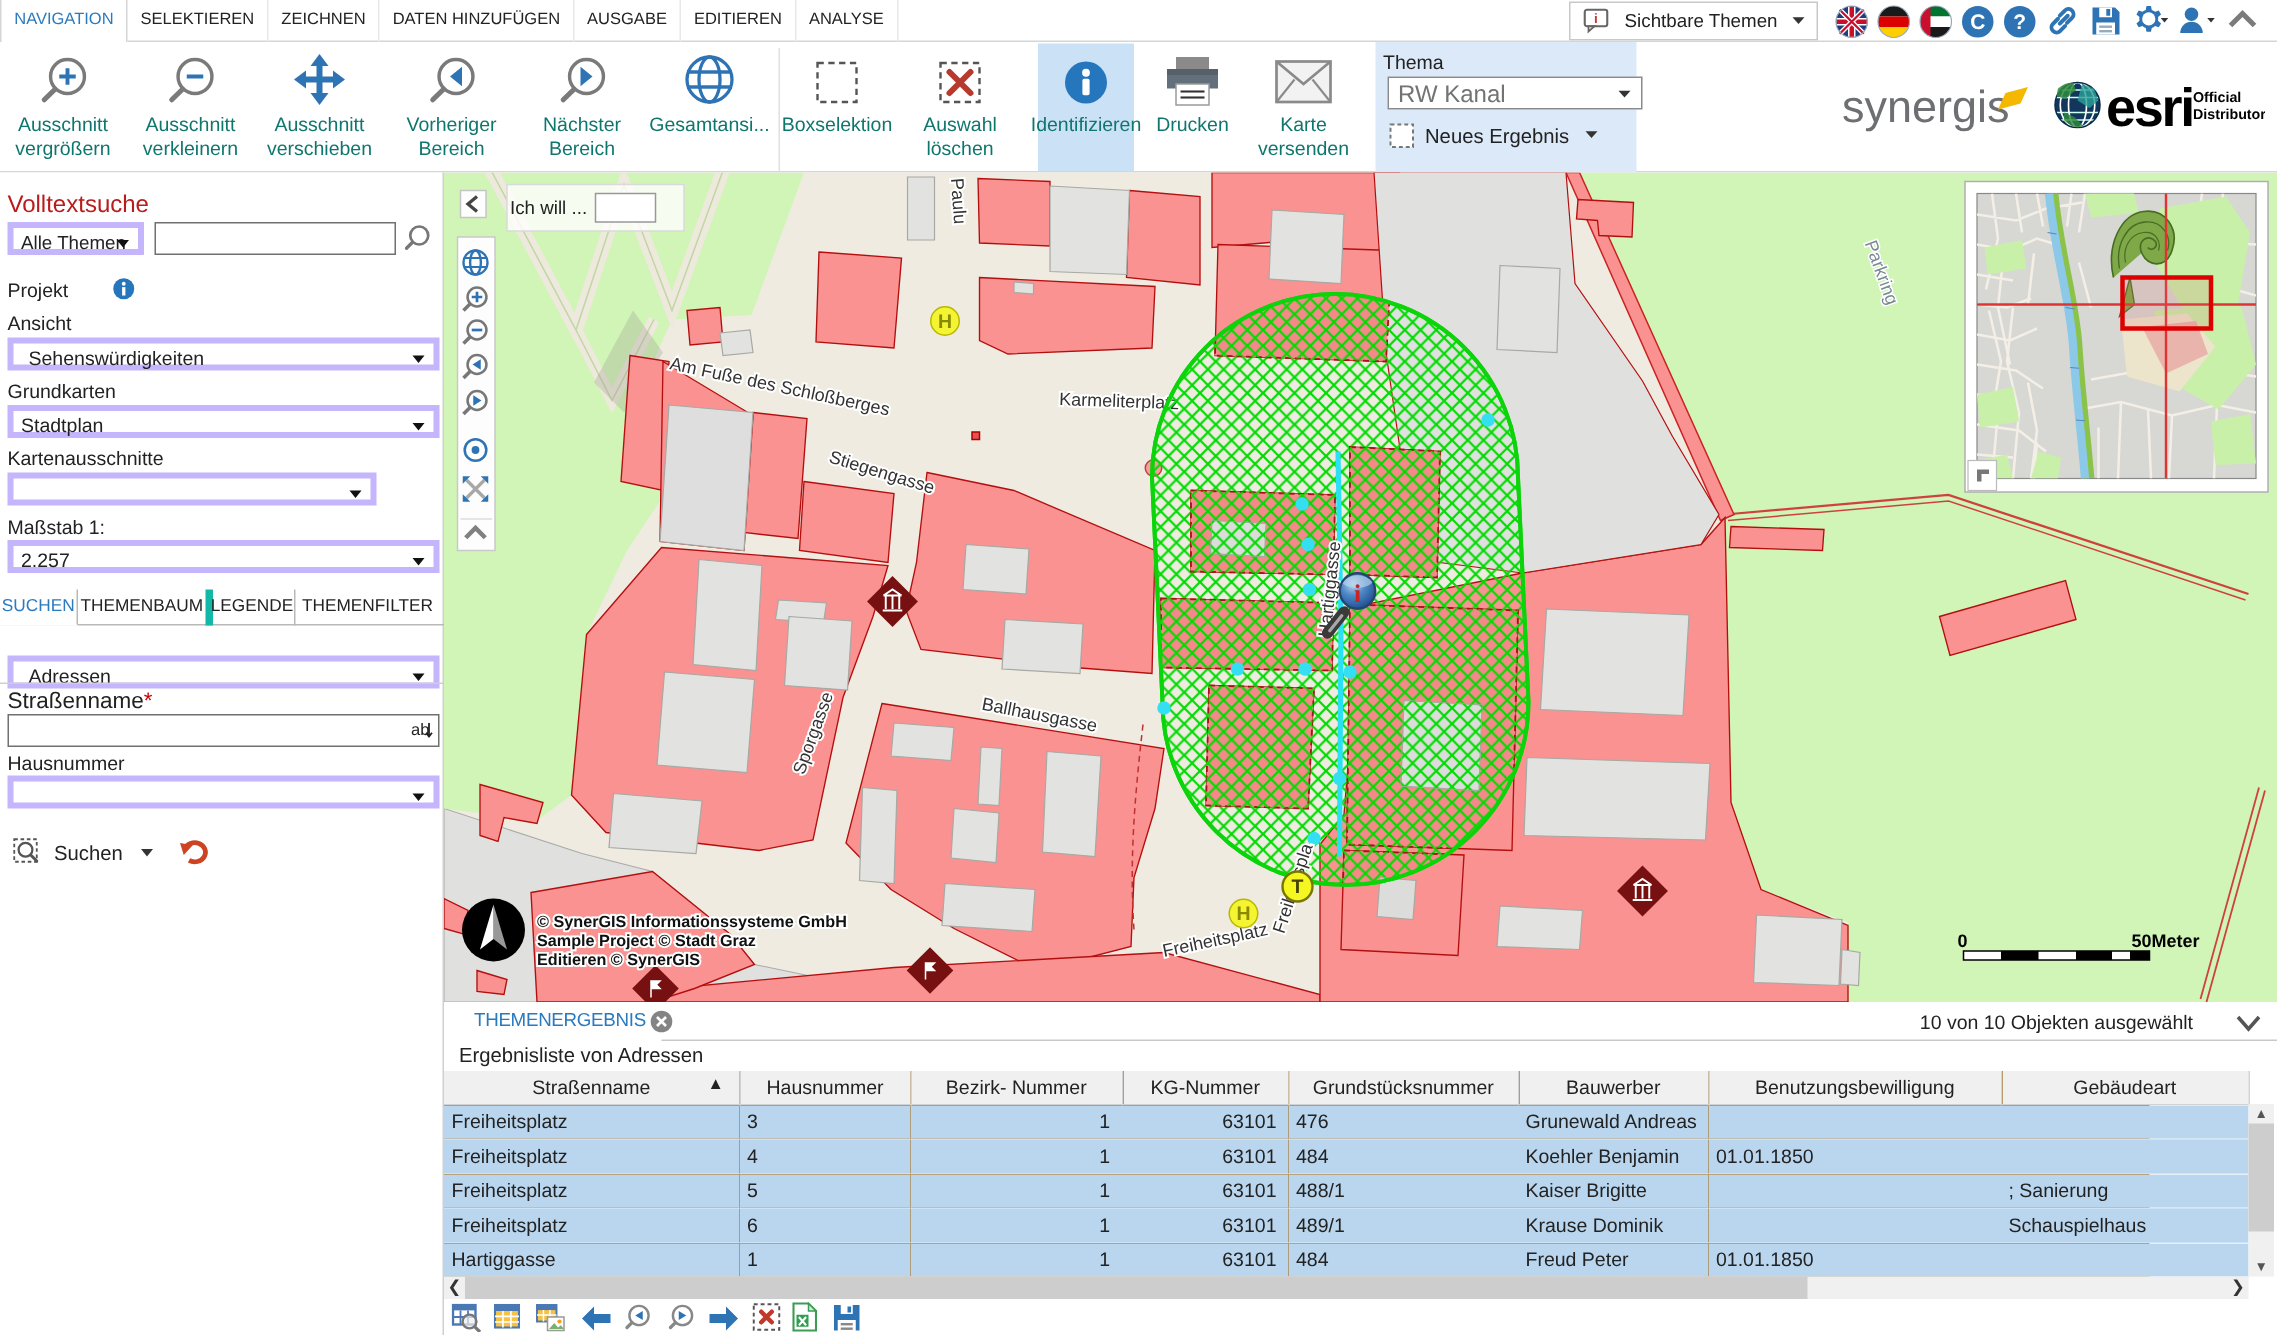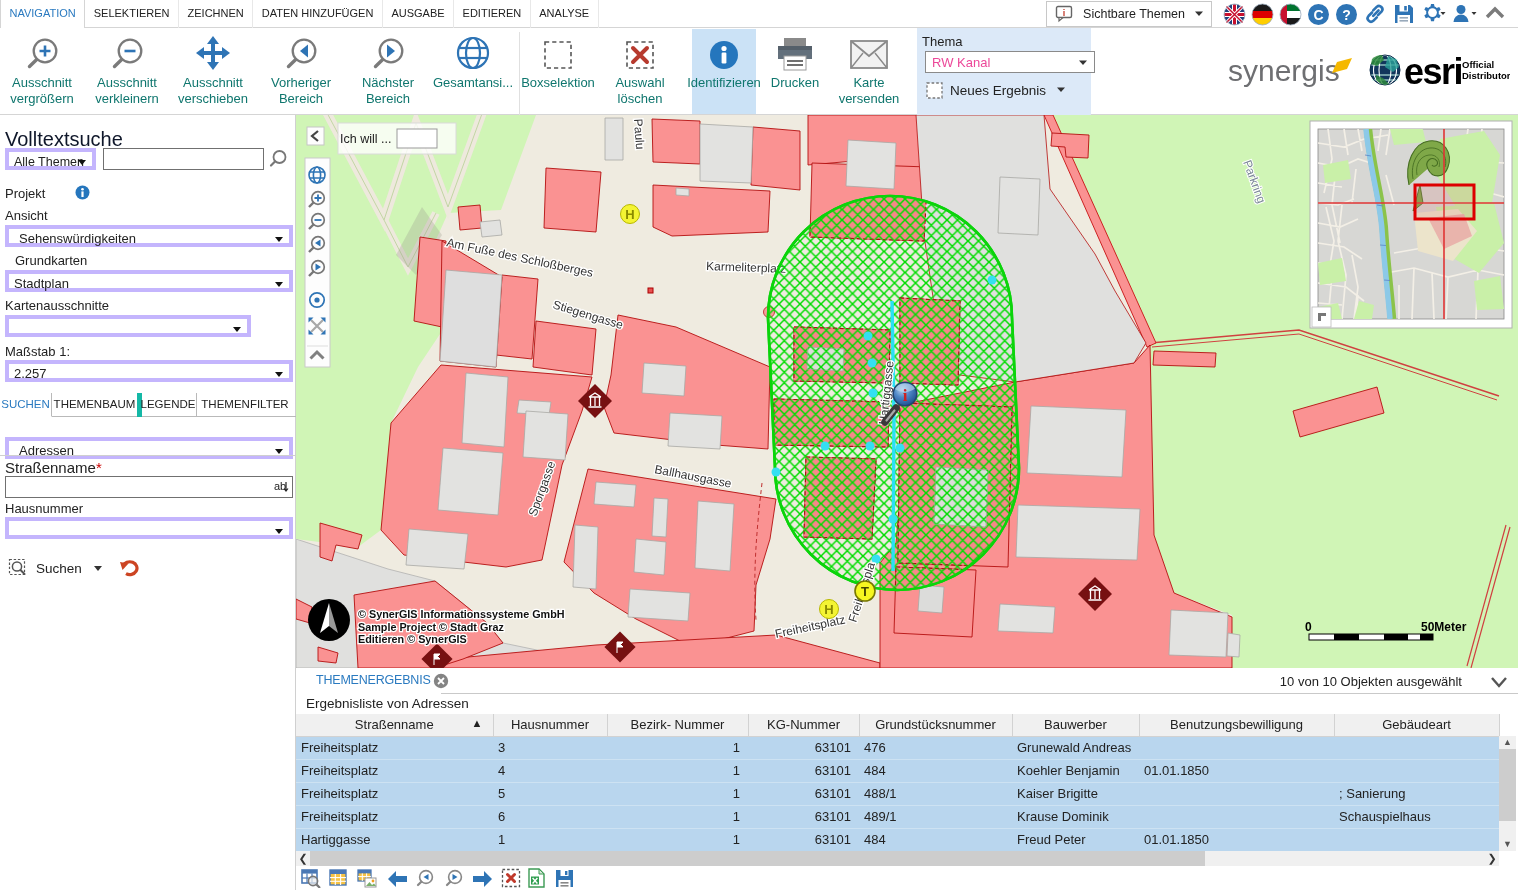--- a/index.html
+++ b/index.html
@@ -249,21 +249,21 @@
         <path d="M5 31 L17 16 M41 31 L29 16" fill="none" stroke="#8a8a8a" stroke-width="1.4"></path>
       </svg>
         </div>
       Karte<br>versenden
     </div>
     <div class="grplabel" style="left:150px;width:172px;">Navigation</div>
     <div class="grplabel" style="left:655px;width:88px;">Favoriten</div>
     <div id="thema">
       <div style="position:absolute;left:5px;top:6px;font-size:13px;color:#222;">Thema</div>
       <div style="position:absolute;left:8px;top:23px;width:170px;height:22px;background:#fff;border:1px solid #8a8a8a;">
-        <span style="position:absolute;left:6px;top:3px;font-size:13px;color:#ec4899;">RW Kanal</span>
+        <span style="position:absolute;left:6px;top:3px;font-size:16px;color:#737373;">RW Kanal</span>
         <svg width="12" height="8" viewBox="0 0 12 8" style="position:absolute;right:5px;top:7px;">
             <path d="M2 1.5 L6 6 L10 1.5 Z" fill="#333"></path>
           </svg>
       </div>
       <div style="position:absolute;left:8px;top:52px;height:20px;display:flex;align-items:center;">
         <svg width="19" height="19" viewBox="0 0 19 19">
             <rect x="2" y="2" width="15" height="15" fill="#fff" stroke="#777" stroke-width="1.3" stroke-dasharray="2.6 2"></rect>
           </svg>
         <span style="font-size:13.5px;color:#222;margin-left:6px;">Neues Ergebnis</span>
         <svg width="12" height="8" viewBox="0 0 12 8" style="margin-left:9px;">
@@ -288,36 +288,36 @@
           <path d="M160 12 l8 3 3 8 -6 5 -8-5 Z" fill="#2aa198" opacity="0.8"></path>
           <path d="M148 31 l7 3 6 6 -4 1 a15 15 0 0 1 -9-5 Z" fill="#2e8b3c" opacity="0.8"></path>
         </g>
         <text x="176" y="40" font-size="36" font-weight="bold" fill="#000" font-family="Liberation Sans" letter-spacing="-1.5">esri</text>
         <text x="234" y="24" font-size="9.5" font-weight="bold" fill="#000">Official</text>
         <text x="234" y="35" font-size="9.5" font-weight="bold" fill="#000">Distributor</text>
       </svg>
     </div>
   </div>
   <div id="leftpanel">
-    <div style="position:absolute;left:5px;top:13px;font-size:20px;color:#0f172a;">Volltextsuche</div>
+    <div style="position:absolute;left:5px;top:13px;font-size:16px;color:#b91c1c;">Volltextsuche</div>
     <div class="seldd" style="position:absolute;left:5px;top:33px;width:91px;font-size:12.5px;">Alle Themen<span class="car"></span></div>
     <div style="position:absolute;left:103px;top:33px;width:161px;height:22px;border:1px solid #707070;background:#fff;"></div>
     <svg width="22" height="22" viewBox="0 0 22 22" style="position:absolute;left:267px;top:33px;">
       <circle cx="12.5" cy="9" r="6" stroke="#777" stroke-width="1.8" fill="none"></circle>
       <line x1="8" y1="13.5" x2="4" y2="17.5" stroke="#777" stroke-width="2.2" stroke-linecap="round"></line>
     </svg>
     <div style="position:absolute;left:5px;top:71px;font-size:13px;">Projekt</div>
     <svg width="15" height="15" viewBox="0 0 15 15" style="position:absolute;left:75px;top:70px;">
       <circle cx="7.5" cy="7.5" r="7" fill="#2576bd"></circle>
       <circle cx="7.5" cy="4.2" r="1.3" fill="#fff"></circle>
         <rect x="6.4" y="6.4" width="2.2" height="5.6" fill="#fff"></rect>
     </svg>
     <div style="position:absolute;left:5px;top:93px;font-size:13px;">Ansicht</div>
     <div class="seldd" style="position:absolute;left:5px;top:110px;width:288px;padding-left:10px;">Sehenswürdigkeiten<span class="car"></span></div>
-    <div style="position:absolute;left:15px;top:138px;font-size:13px;">Grundkarten</div>
+    <div style="position:absolute;left:5px;top:138px;font-size:13px;">Grundkarten</div>
     <div class="seldd" style="position:absolute;left:5px;top:155px;width:288px;">Stadtplan<span class="car"></span></div>
     <div style="position:absolute;left:5px;top:183px;font-size:13px;">Kartenausschnitte</div>
     <div class="seldd" style="position:absolute;left:5px;top:200px;width:246px;">
         <span class="car"></span>
       </div>
     <div style="position:absolute;left:5px;top:229px;font-size:13px;">Maßstab 1:</div>
     <div class="seldd" style="position:absolute;left:5px;top:245px;width:288px;">2.257<span class="car"></span></div>
     <div style="position:absolute;left:0px;top:278px;width:296px;height:24px;border-bottom:1px solid #b9b9b9;">
       <div style="position:absolute;left:0px;top:0px;width:52px;height:24px;line-height:23px;text-align:center;font-size:11.5px;color:#2a7ac0;border-right:1px solid #b9b9b9;background:#fff;border-bottom:1px solid #fff;">SUCHEN</div>
       <div style="position:absolute;left:52px;top:0px;width:90px;height:24px;line-height:23px;text-align:center;font-size:11.5px;color:#222;border-right:5px solid #14b8a6;">THEMENBAUM</div>

